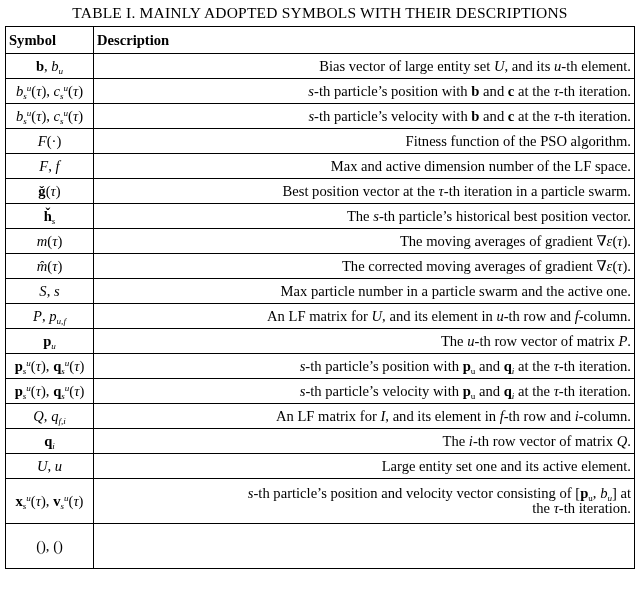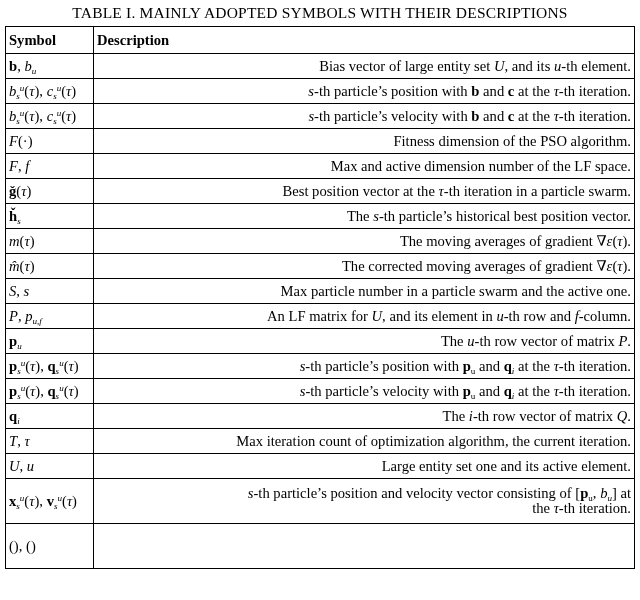--- a/index.html
+++ b/index.html
@@ -52,20 +52,21 @@
 
   th.hdr {
     font-weight: bold;
     text-align: left;
     font-size: 16.5px;
     height: 26px;
     padding: 1px 3px;
   }
 
   td.sym {
+    text-align: center;
     white-space: nowrap;
     font-size: 14.2px;
     height: 24px;
     overflow: hidden;
   }
   td.desc {
     text-align: right;
     height: 24px;
     padding-left: 4px;
     white-space: nowrap;
@@ -140,21 +141,21 @@
     </tr>
 
     <tr>
       <td class="sym"><span class="dotacc it">b</span><sub>s</sub><sup>u</sup>(<span class="it">τ</span>),&nbsp;<span class="dotacc it">c</span><sub>s</sub><sup>u</sup>(<span class="it">τ</span>)</td>
       <td class="desc"><span class="it">s</span>-th particle’s velocity with <span class="bf">b</span> and <span class="bf">c</span> at the <span class="it">τ</span>-th iteration.</td>
     </tr>
 
 
     <tr>
       <td class="sym"><span class="it">F</span>(·)</td>
-      <td class="desc">Fitness dimension of the PSO algorithm.</td>
+      <td class="desc">Fitness function of the PSO algorithm.</td>
     </tr>
 
     <tr>
       <td class="sym"><span class="it">F</span>,&nbsp;<span class="it">f</span></td>
       <td class="desc">Max and active dimension number of the LF space.</td>
     </tr>
 
     <tr>
       <td class="sym"><span class="bf">ǧ</span>(<span class="it">τ</span>)</td>
       <td class="desc">Best position vector at the <span class="it">τ</span>-th iteration in a particle swarm.</td>
@@ -193,30 +194,30 @@
     <tr>
       <td class="sym"><span class="bf">p</span><sub>s</sub><sup>u</sup>(<span class="it">τ</span>),&nbsp;<span class="bf">q</span><sub>s</sub><sup>u</sup>(<span class="it">τ</span>)</td>
       <td class="desc"><span class="it">s</span>-th particle’s position with <span class="bf">p</span><sub class="rm">u</sub> and <span class="bf">q</span><sub>i</sub> at the <span class="it">τ</span>-th iteration.</td>
     </tr>
 
     <tr>
       <td class="sym"><span class="dotacc bf">p</span><sub>s</sub><sup>u</sup>(<span class="it">τ</span>),&nbsp;<span class="dotacc bf">q</span><sub>s</sub><sup>u</sup>(<span class="it">τ</span>)</td>
       <td class="desc"><span class="it">s</span>-th particle’s velocity with <span class="bf">p</span><sub class="rm">u</sub> and <span class="bf">q</span><sub>i</sub> at the <span class="it">τ</span>-th iteration.</td>
     </tr>
 
+    <tr>
+      <td class="sym"><span class="it">Q</span>,&nbsp;<span class="it">q</span><sub>f,i</sub></td>
+      <td class="desc">An LF matrix for <span class="it">I</span>, and its element in <span class="it">f</span>-th row and <span class="it">i</span>-column.</td>
+    </tr>
 
     <tr>
       <td class="sym"><span class="bf">q</span><sub>i</sub></td>
       <td class="desc">The <span class="it">i</span>-th row vector of matrix <span class="it">Q</span>.</td>
     </tr>
 
-    <tr>
-      <td class="sym"><span class="it">T</span>,&nbsp;<span class="it">τ</span></td>
-      <td class="desc">Max iteration count of optimization algorithm, the current iteration.</td>
-    </tr>
 
     <tr>
       <td class="sym"><span class="it">U</span>,&nbsp;<span class="it">u</span></td>
       <td class="desc">Large entity set one and its active element.</td>
     </tr>
 
 
     <tr>
       <td class="sym"><span class="bf">x</span><sub>s</sub><sup>u</sup>(<span class="it">τ</span>),&nbsp;<span class="bf">v</span><sub>s</sub><sup>u</sup>(<span class="it">τ</span>)</td>
       <td class="desc two-line">

